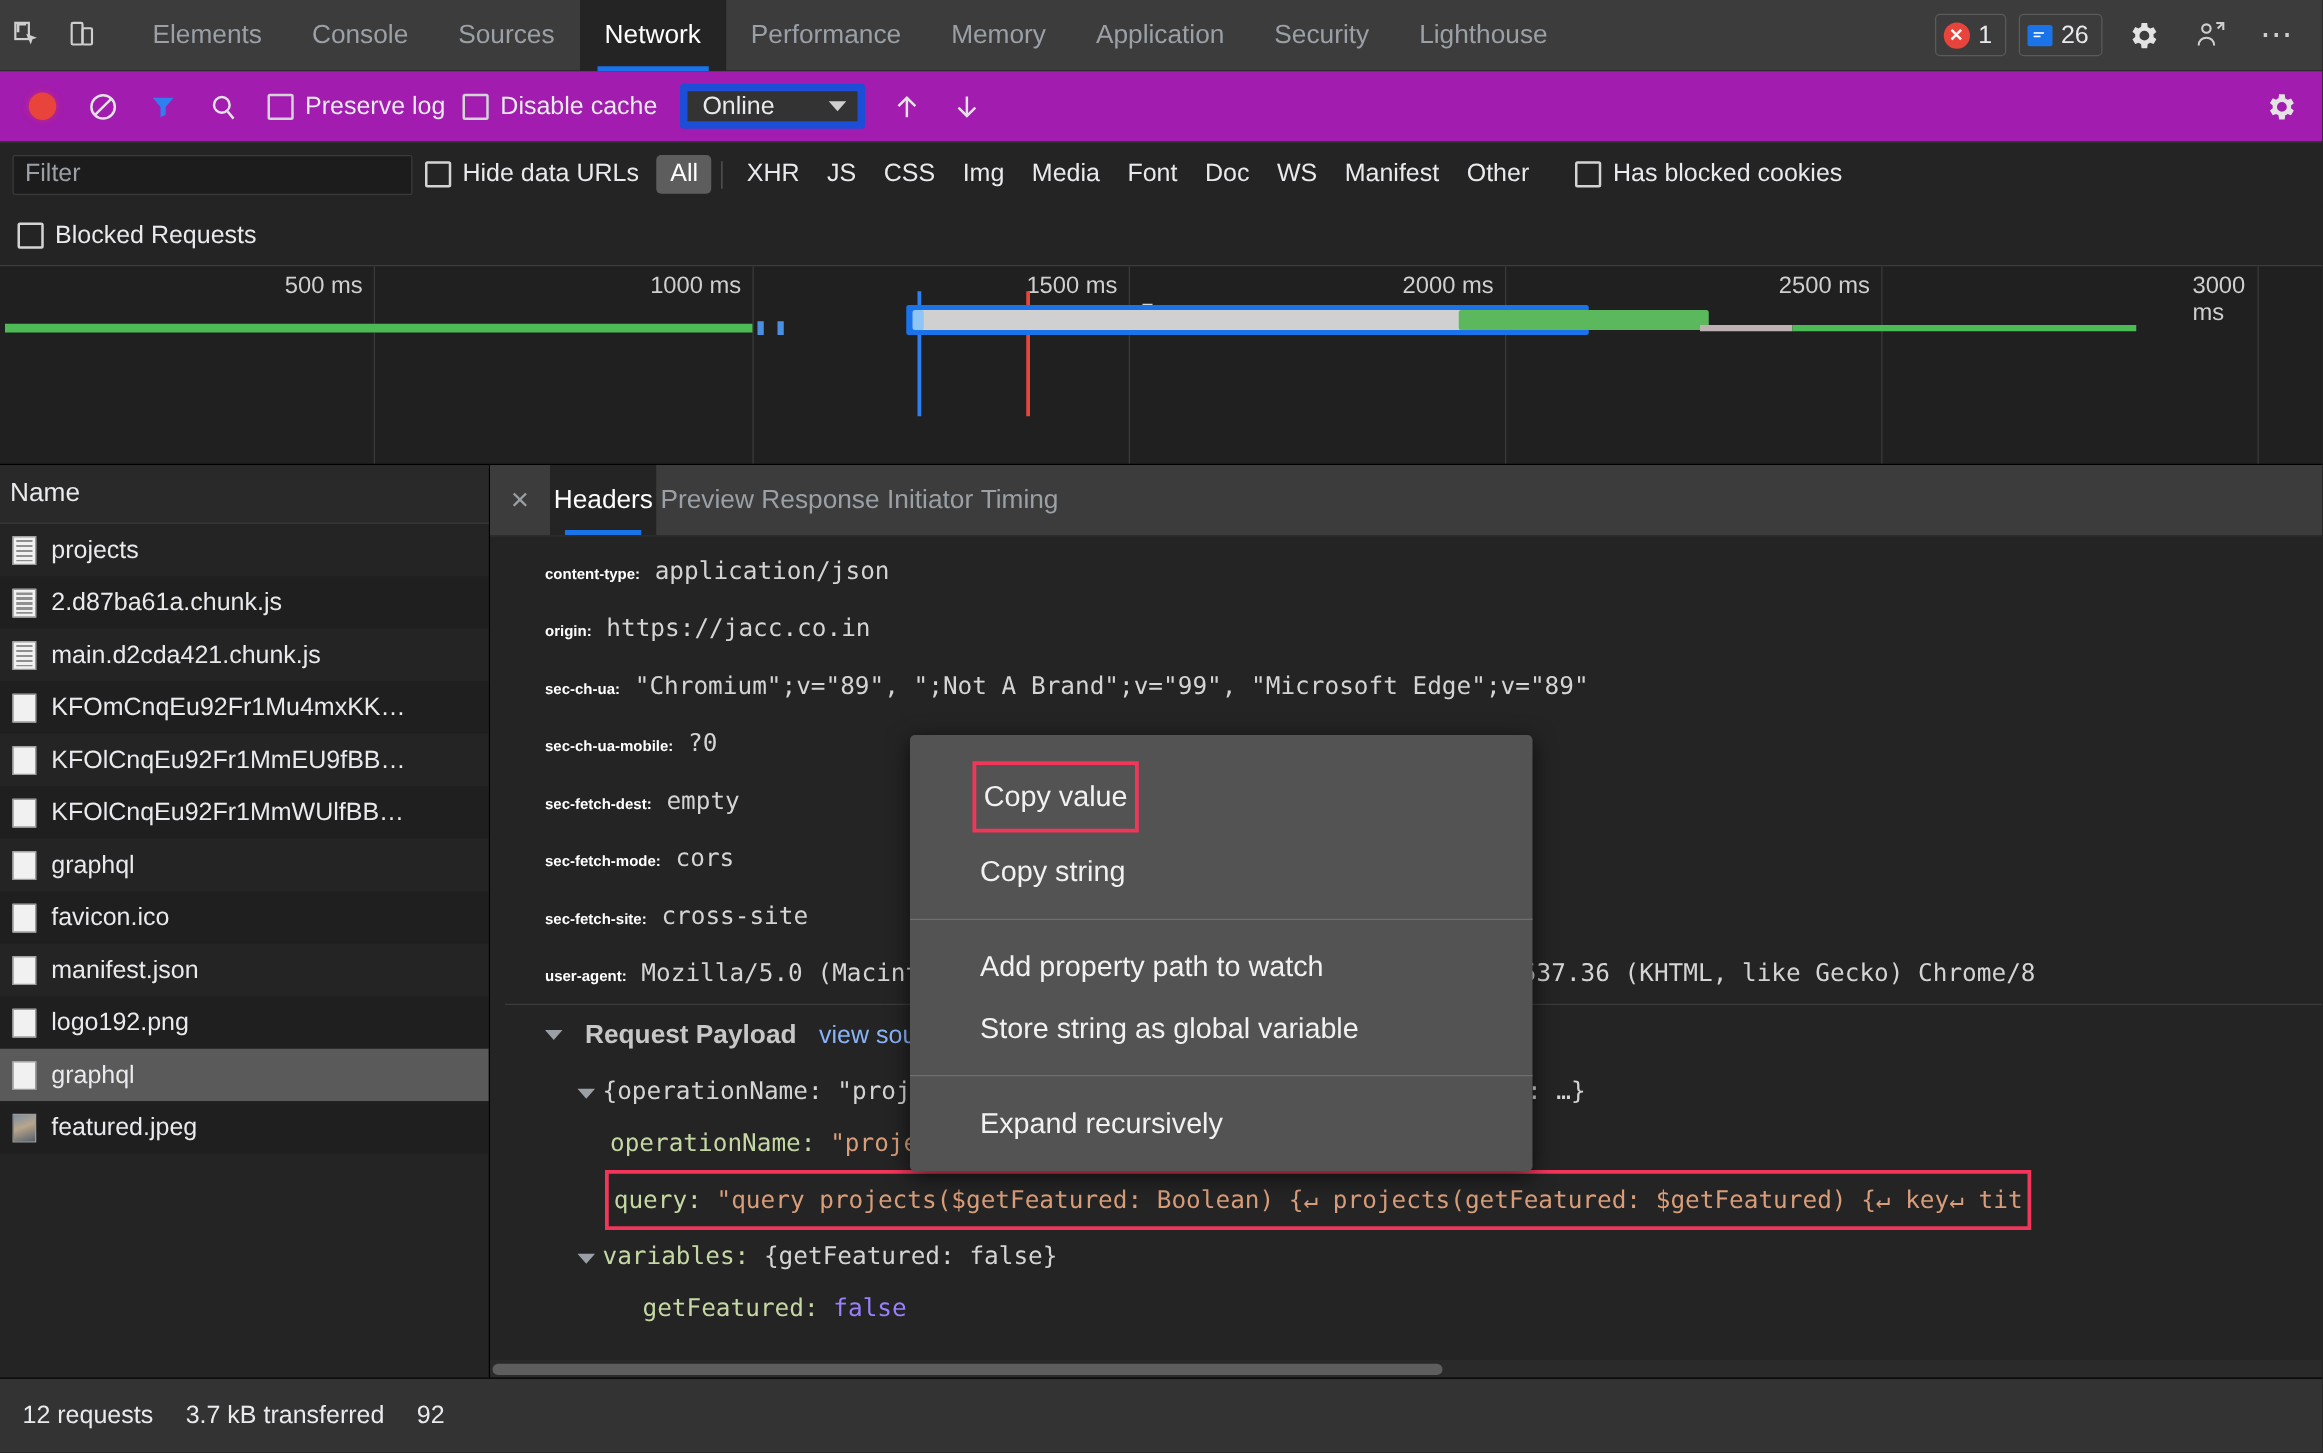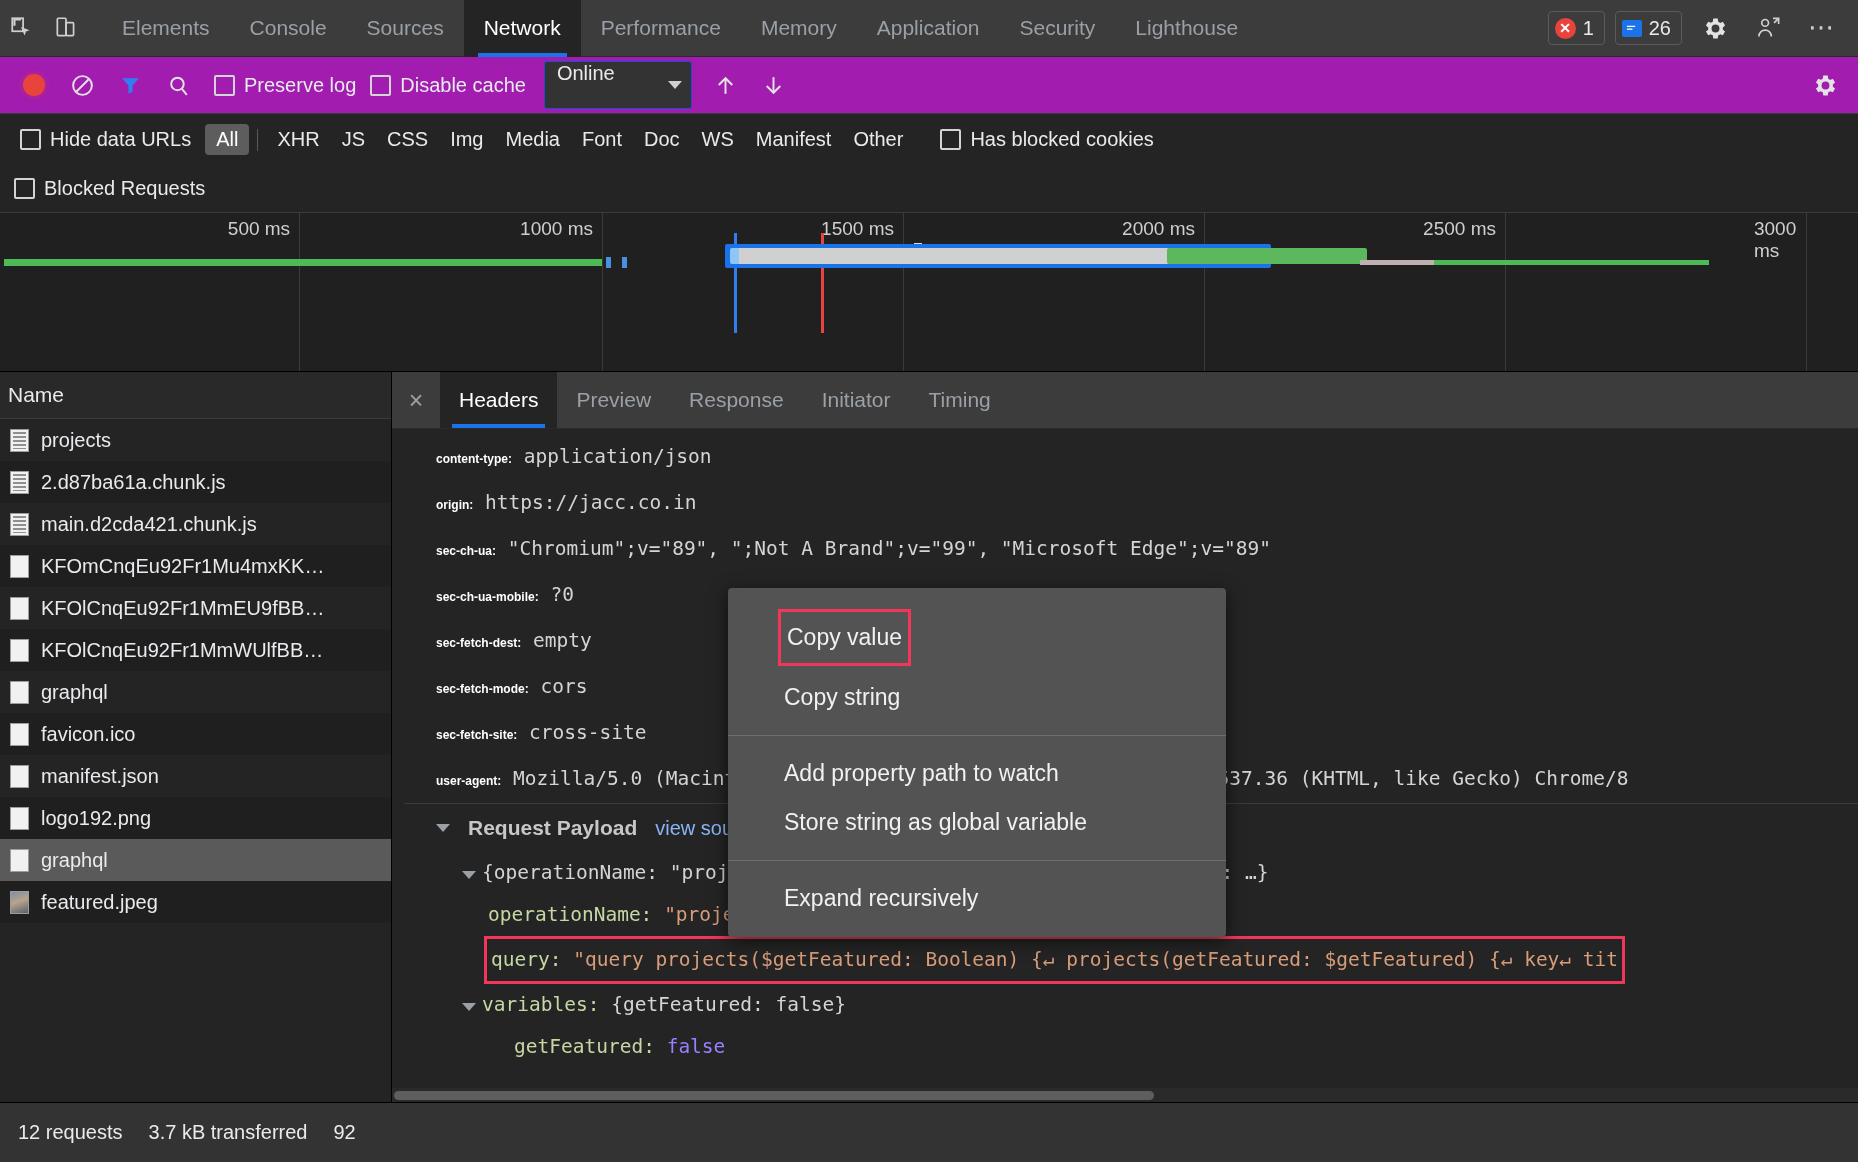--- a/index.html
+++ b/index.html
@@ -44,23 +44,23 @@
   .nettoolbar {
     position:absolute; left:0; top:57px; width:1858px; height:56px;
     display:flex; align-items:center; gap:4px; padding:0 12px; background:#a21caf;
   }
   .record-dot { width:22px; height:22px; border-radius:50%; background:#e8443b; box-shadow:0 0 6px rgba(232,68,59,.45); }
   .tbtn { width:44px; height:44px; display:flex; align-items:center; justify-content:center; cursor:pointer; }
   .checkrow { display:flex; align-items:center; gap:9px; margin-left:10px; cursor:pointer; }
   .cbox { width:21px; height:21px; border:2px solid #d2d4d6; border-radius:2px; background:transparent; display:block; }
   .checkrow label { font-size:20px; color:#e8eaed; cursor:pointer; white-space:nowrap; }
   .throttle {
-    margin-left:14px; position:relative; height:48px; min-width:148px;
-    background:#333333; border:1px solid #1d4ed8; border-radius:3px;
-    display:flex; align-items:flex-start; padding:0 30px 0 12px; font-size:20px; color:#e8eaed; cursor:pointer;
+    margin-left:14px; position:relative; height:36px; min-width:148px;
+    background:#333333; border:6px solid #1d4ed8; border-radius:3px;
+    display:flex; align-items:flex-end; padding:0 30px 0 12px; font-size:20px; color:#e8eaed; cursor:pointer;
   }
   .throttle .carat { position:absolute; right:9px; top:50%; transform:translateY(-50%);
     border-left:7px solid transparent; border-right:7px solid transparent; border-top:8px solid #cfcfcf; }
   .nettoolbar .spacer { flex:1; }
 
   
   .filterrow {
     position:absolute; left:0; top:113px; width:1858px; height:52px;
     display:flex; align-items:center; padding:0 10px; background:#242424;
     border-top:1px solid #3b3b3b;
@@ -130,21 +130,21 @@
   }
   .dettabs {
     height:57px; display:flex; align-items:stretch; background:#3c3c3c;
     border-bottom:1px solid #2b2b2b; flex:0 0 57px;
   }
   .closex {
     width:48px; display:flex; align-items:center; justify-content:center;
     color:#9aa0a6; font-size:25px; cursor:pointer;
   }
   .dtab {
-    display:flex; align-items:center; padding:0 19px; color:#9aa0a6; font-size:21px;
+    display:flex; align-items:center; padding:0 3px; color:#9aa0a6; font-size:21px;
     cursor:pointer; position:relative; white-space:nowrap;
   }
   .dtab.active { color:#fff; background:#242424; }
   .dtab.active::after {
     content:""; position:absolute; left:12px; right:12px; bottom:0; height:4px; background:#1a73e8;
   }
   .headerbody {
     flex:1; position:relative; overflow:hidden;
     font-family:"DejaVu Sans Mono", monospace; font-size:19.5px; line-height:43px;
     padding:6px 0 0 44px; color:#d4d4d4;
@@ -334,20 +334,23 @@
     <div class="spacer"></div>
 
     <div class="tbtn">
       <svg width="27" height="27" viewBox="0 0 24 24" fill="#e3e3e3">
           <path d="M19.4 13a7.6 7.6 0 000-2l2-1.6-2-3.4-2.4 1a7.6 7.6 0 00-1.7-1L14.9 3h-4l-.4 2.9a7.6 7.6 0 00-1.7 1l-2.4-1-2 3.4L6.4 11a7.6 7.6 0 000 2l-2 1.6 2 3.4 2.4-1c.5.4 1.1.8 1.7 1l.4 2.9h4l.4-2.9c.6-.2 1.2-.6 1.7-1l2.4 1 2-3.4-2-1.6zM12.9 15.5a3.5 3.5 0 110-7 3.5 3.5 0 010 7z"></path>
         </svg>
     </div>
   </div>
 
   <div class="filterrow">
+    <div class="filterbox">
+      <input type="text" placeholder="Filter" style="">
+    </div>
 
     <div class="checkrow">
       <span class="cbox"></span>
       <label>Hide data URLs</label>
     </div>
 
     <div class="ftypes">
       <div class="ftype active"><span>All</span></div>
       <span class="fsep"></span>
       <div class="ftype"><span>XHR</span></div>

